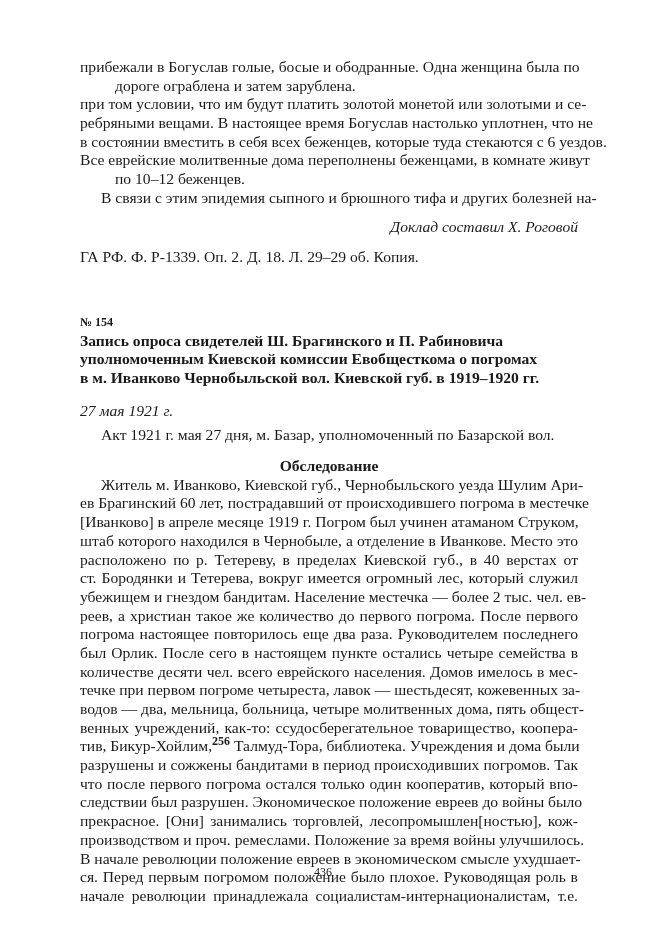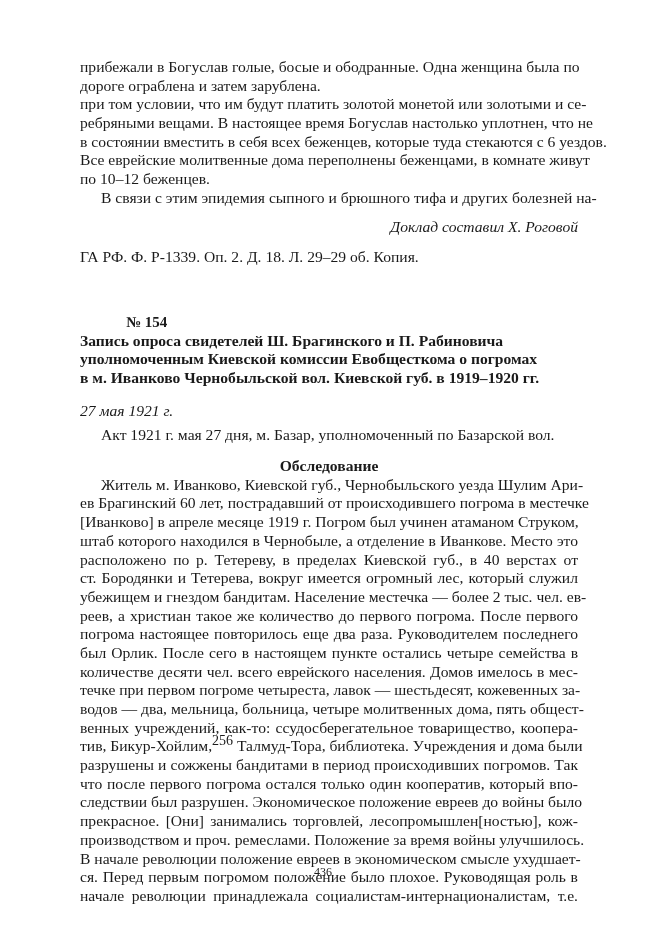--- a/index.html
+++ b/index.html
@@ -6,31 +6,31 @@
     body {
       width: 656px; height: 934px; position: relative; overflow: hidden;
       font-family: "Liberation Serif", "DejaVu Serif", serif;
       color: #1a1a1a;
     }
     .page {
       position: absolute; left: 80px; top: 58px; width: 498px;
       font-size: 15.6px; line-height: 18.7px;
     }
     .line { display: block; white-space: nowrap; text-align: justify; text-align-last: justify; height: 18.7px; }
-    .line.last { text-align-last: left; }
+    .line.last { text-align-last: left; margin-left: 35px; }
     .indent { padding-left: 21px; }
     .sig { text-align: right; font-style: italic; margin-top: 10px; }
     .source { margin-top: 12px; }
-    .docnum { font-weight: bold; margin-top: 46px; font-size: 15px; margin-left: 46px; }
+    .docnum { font-weight: bold; margin-top: 46px; font-size: 12px; }
     .doctitle { font-weight: bold; }
     .doctitle .line { text-align: left; text-align-last: left; }
     .date { text-align: left; font-style: italic; margin-top: 14px; }
     .act { margin-top: 6px; }
     .heading { text-align: center; font-weight: bold; margin-top: 12px; }
-    sup { font-size: 14px; line-height: 0; vertical-align: 6px; }
+    sup { font-size: 12px; line-height: 0; vertical-align: 6px; font-weight: bold; }
     .pagenum { position: absolute; top: 865px; left: 0; width: 584px; text-align: center; font-size: 12px; padding-left: 31px; }
   </style>
 </head>
 <body>
 
 <div class="page">
   <div>
     <span class="line">прибежали в Богуслав голые, босые и ободранные. Одна женщина была по</span>
     <span class="line last">дороге ограблена и затем зарублена.</span>
   </div>

